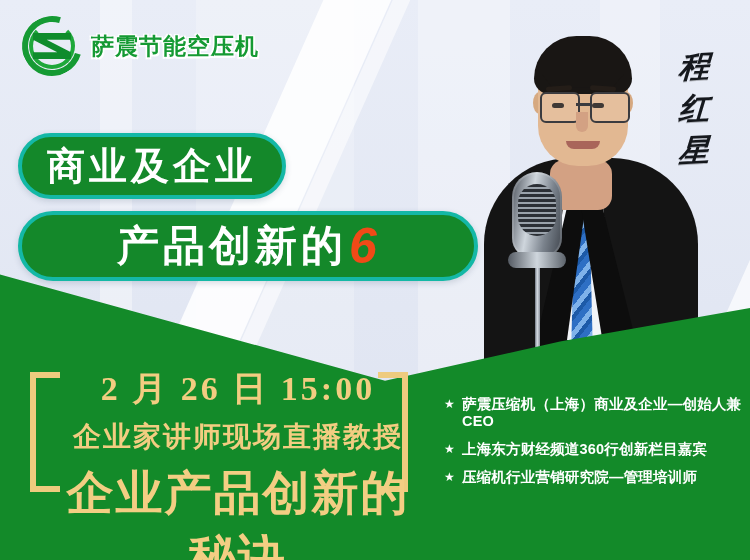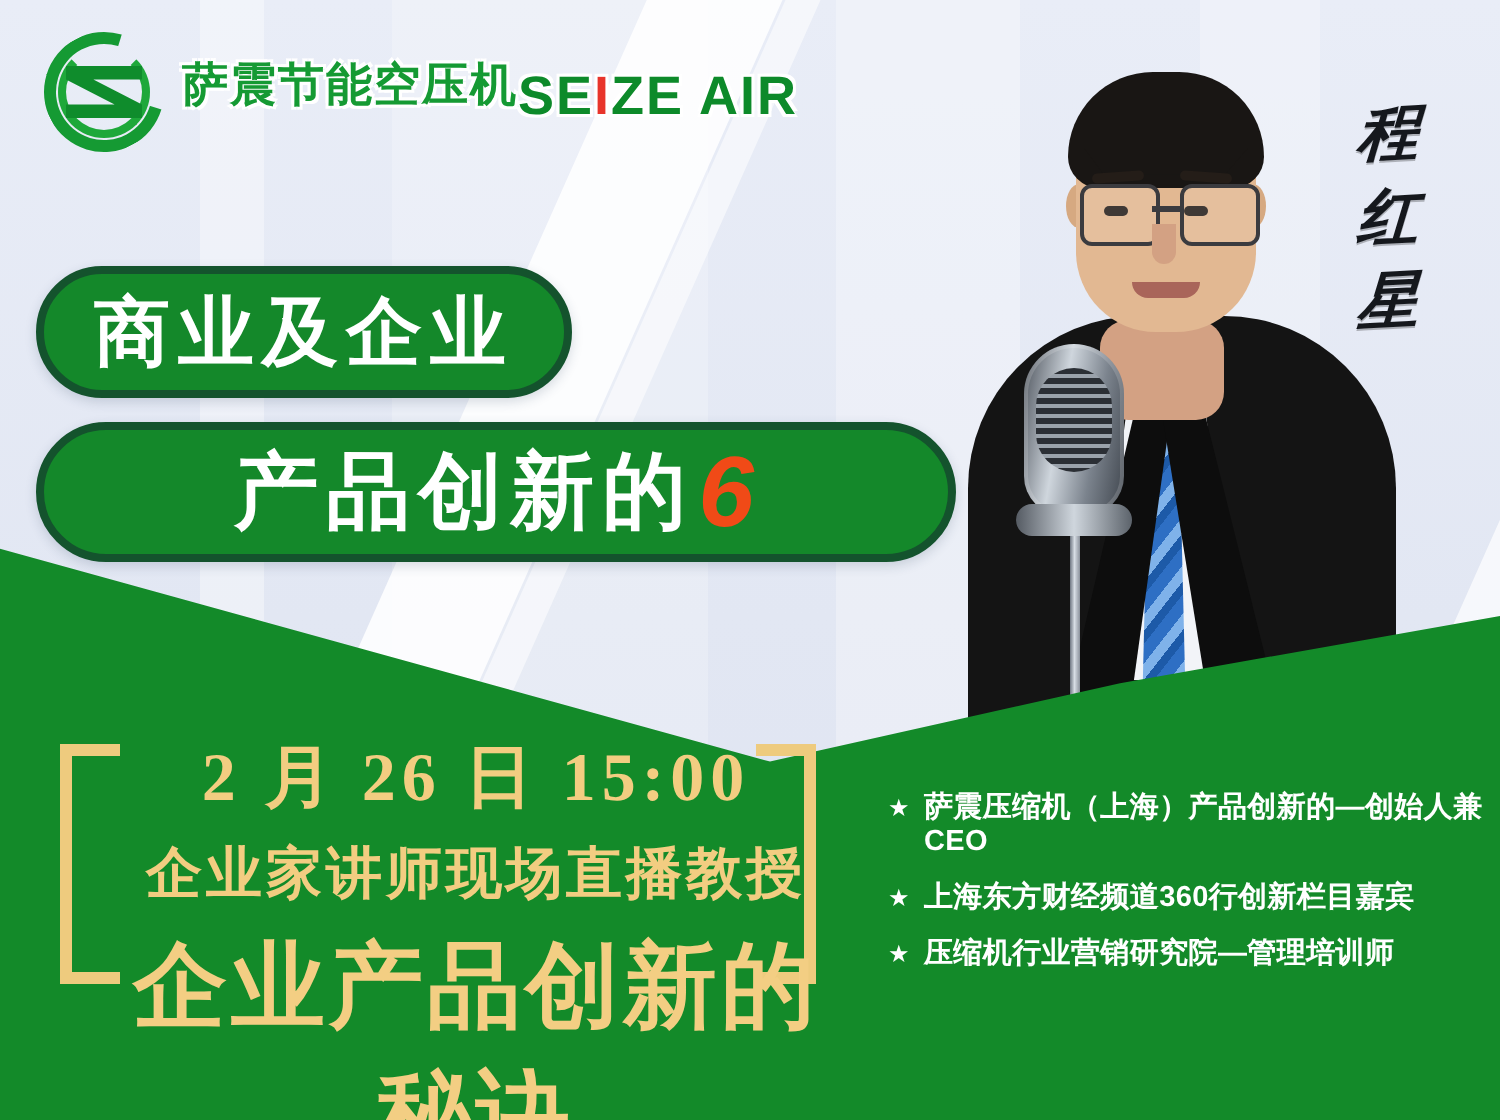--- a/index.html
+++ b/index.html
@@ -83,21 +83,21 @@
   .logo-sz{position:absolute;left:11px;top:17px;width:38px;height:26px;
            background:#0f8c2c;clip-path:polygon(0 0,100% 0,100% 26%,36% 26%,100% 74%,100% 100%,0 100%,0 74%,64% 74%,0 26%);}
   .logo-txt{display:flex;flex-direction:row;line-height:1;}
   .logo-cn{font-size:23px;font-weight:bold;color:#159a33;letter-spacing:1px;
            text-shadow:1.5px 1.5px 0 #fff,-1.5px 1.5px 0 #fff,1.5px -1.5px 0 #fff,-1.5px -1.5px 0 #fff;}
   .logo-en{font-size:27px;font-weight:bold;letter-spacing:1px;margin-top:4px;color:#0d8a2a;
            text-shadow:1.5px 1.5px 0 #fff,-1.5px 1.5px 0 #fff,1.5px -1.5px 0 #fff,-1.5px -1.5px 0 #fff;}
   .logo-en .i{color:#e8342b;}
 
   
-  .pill{position:absolute;background:#14882a;border:4px solid #14532d;border-radius:40px;
+  .pill{position:absolute;background:#14882a;border:4px solid #14b8a6;border-radius:40px;
         color:#fff;font-weight:bold;display:flex;align-items:center;justify-content:center;
         box-shadow:0 2px 6px rgba(40,60,90,.18);letter-spacing:4px;}
   .pill1{left:18px;top:133px;width:260px;height:58px;font-size:38px;}
   .pill2{left:18px;top:211px;width:452px;height:62px;font-size:42px;}
   .pill2 .six{color:#f04a17;font-size:50px;font-style:italic;font-weight:bold;
               padding:0 2px;letter-spacing:0;}
 
   
   .green-wrap{position:absolute;left:0;top:0;width:750px;height:560px;pointer-events:none;}
   .green{position:absolute;left:0;top:0;width:750px;height:560px;background:#138a29;
@@ -176,21 +176,20 @@
   </div>
 
   <div class="logo">
     <div class="logo-mark">
       <div class="logo-ring"></div>
       <div class="logo-ring2"></div>
       <div class="logo-sz"></div>
     </div>
     <div class="logo-txt">
       <div class="logo-cn">萨震节能空压机</div>
-      <div class="logo-en"><span>SE</span><span class="i">I</span><span>ZE AIR</span></div>
     </div>
   </div>
 
   <div class="pill pill1">
     <span>商业及企业</span>
   </div>
   <div class="pill pill2">
     <span>产品创新的</span>
       <span class="six">6</span>
   </div>
@@ -206,21 +205,21 @@
 
   <div class="left-block">
     <div class="lb-date">2 月 26 日 15:00</div>
     <div class="lb-sub">企业家讲师现场直播教授</div>
     <div class="lb-main">企业产品创新的秘诀</div>
   </div>
 
   <div class="bullets">
     <div class="bullet">
       <span class="star">★</span>
-      <span>萨震压缩机（上海）产品创新的—创始人兼CEO</span>
+      <span>萨震压缩机（上海）商业及企业—创始人兼CEO</span>
     </div>
     <div class="bullet">
       <span class="star">★</span>
       <span>上海东方财经频道360行创新栏目嘉宾</span>
     </div>
     <div class="bullet">
       <span class="star">★</span>
       <span>压缩机行业营销研究院—管理培训师</span>
     </div>
   </div>

